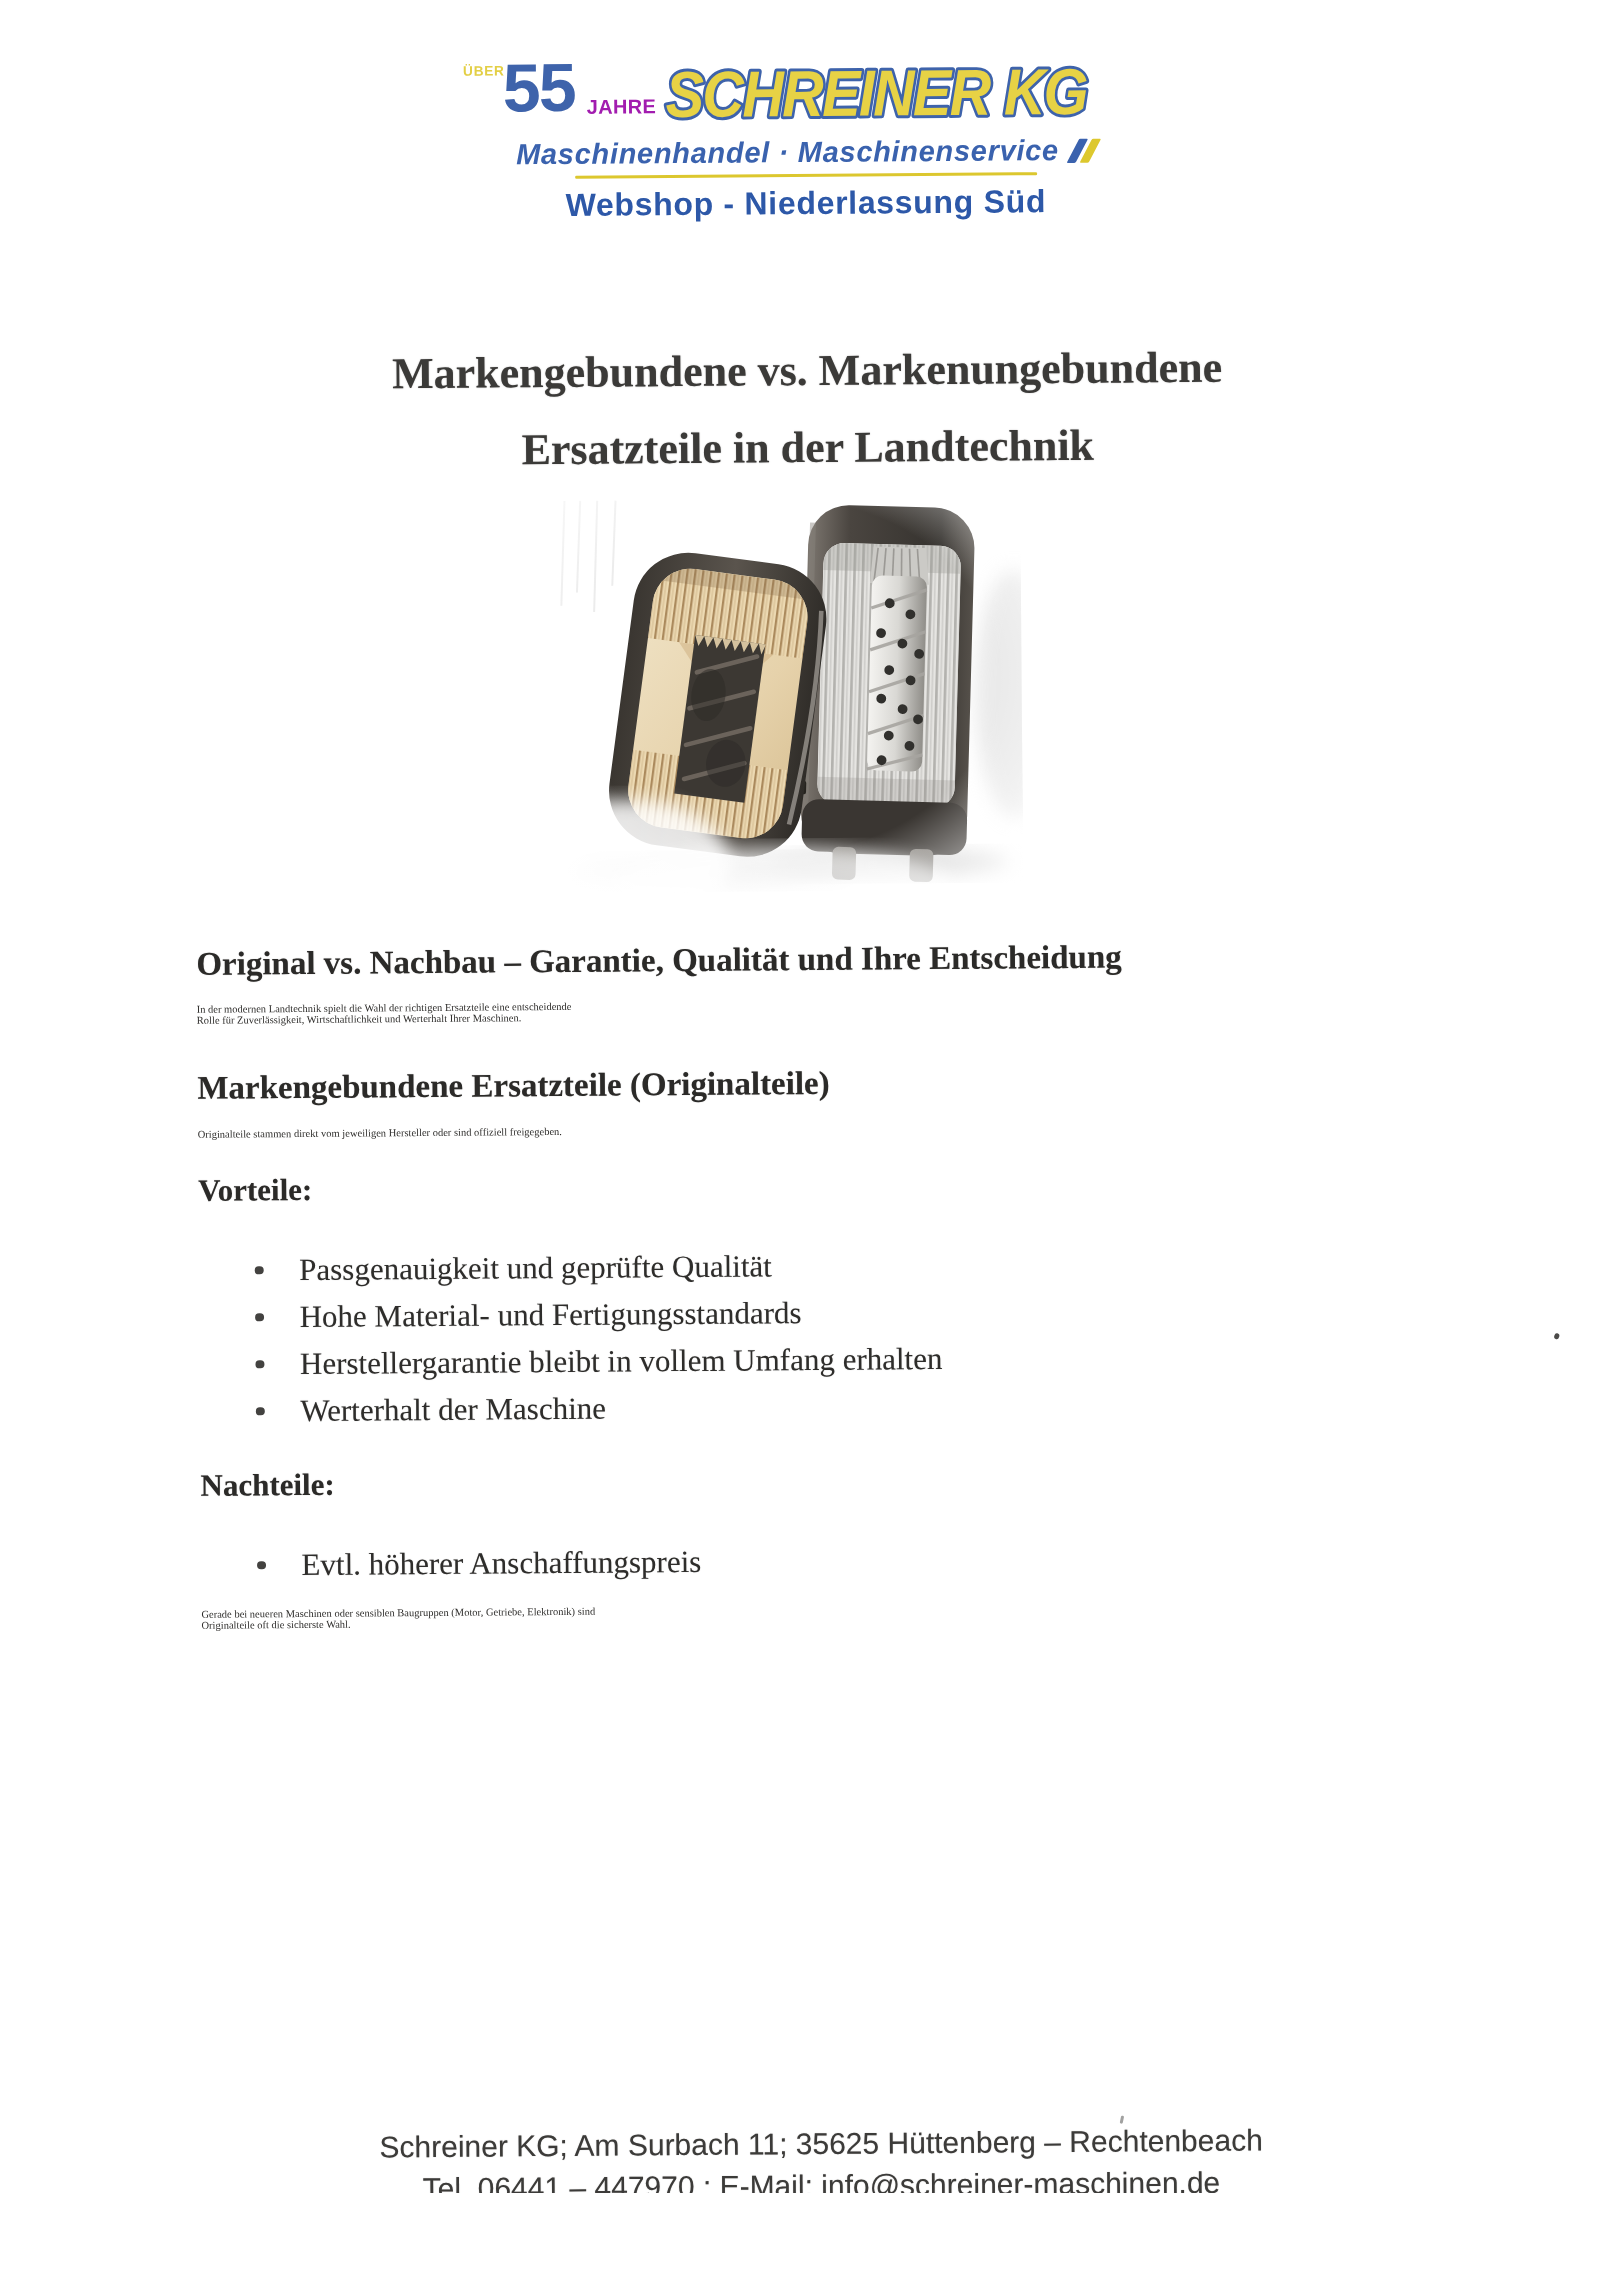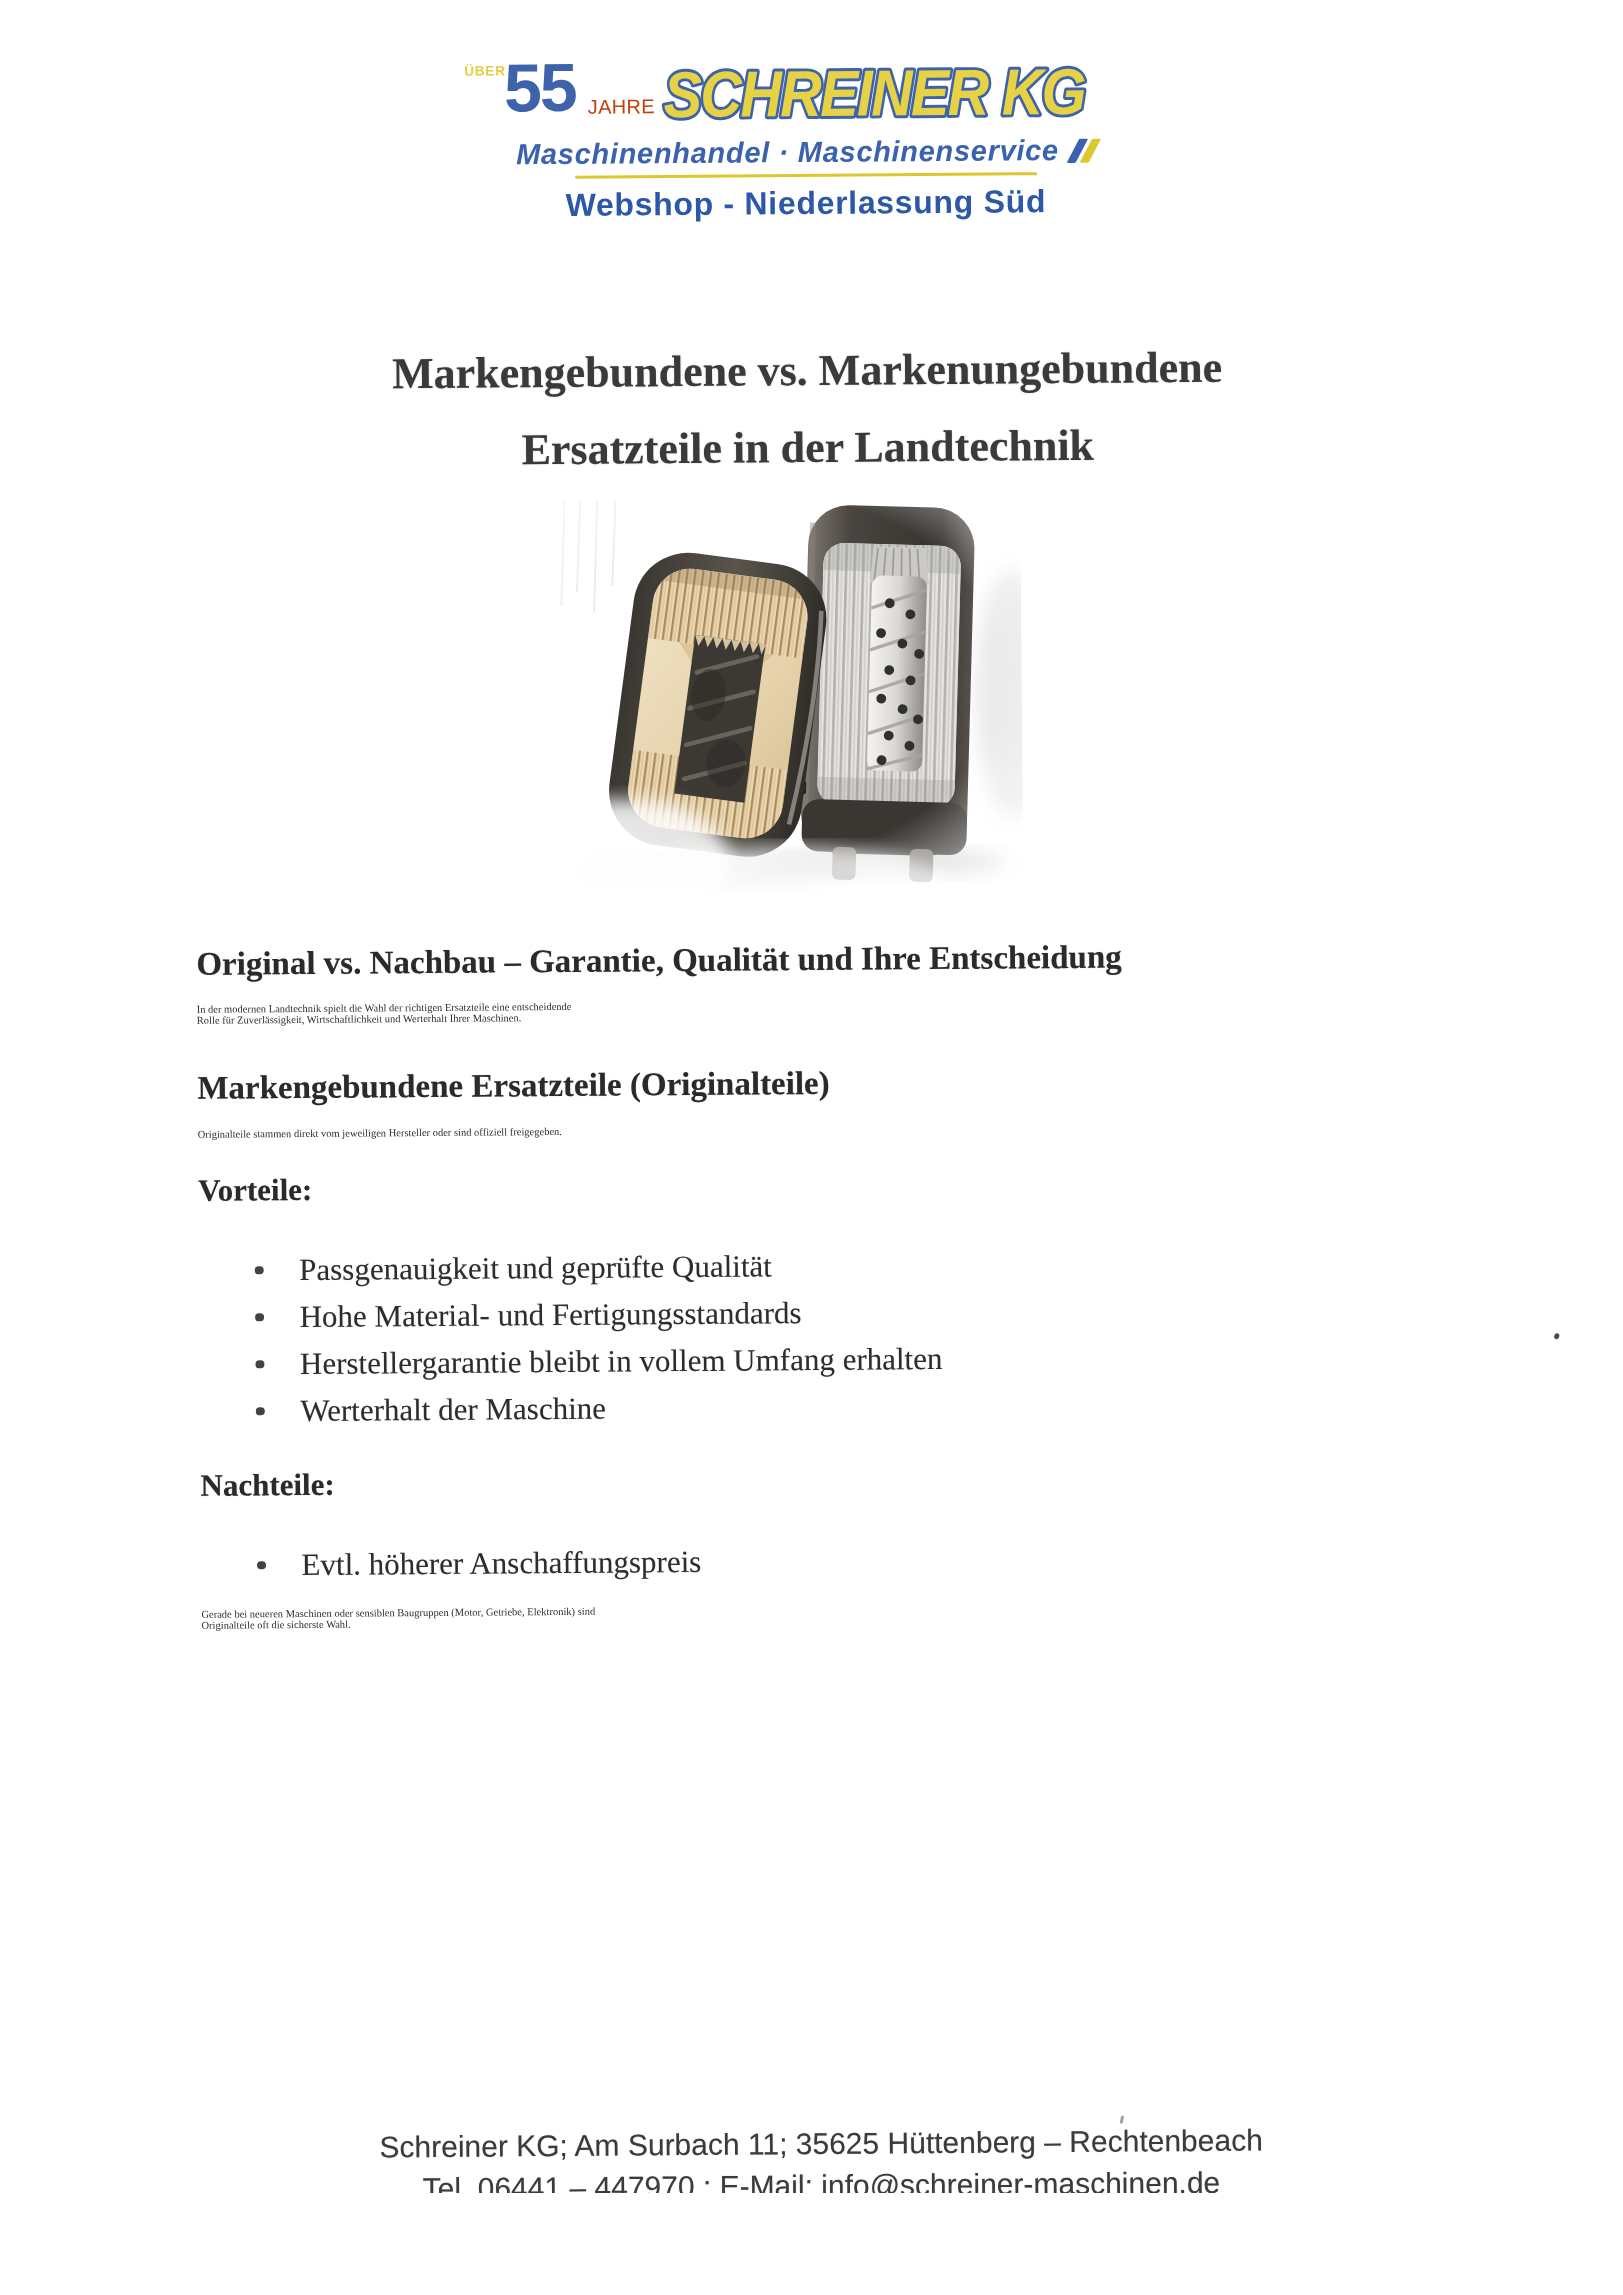--- a/index.html
+++ b/index.html
@@ -14,21 +14,21 @@
   }
   .scan{position:absolute;inset:0;transform:rotate(-0.45deg);transform-origin:50% 42%;}
 
   
   .logo{margin-top:58px;display:flex;flex-direction:column;align-items:center;
         font-family:"Liberation Sans", sans-serif;}
   .logo-row{display:flex;align-items:flex-end;position:relative;left:-27.5px;}
   .anniv{position:relative;display:flex;align-items:flex-end;margin-right:5.2px;margin-bottom:15.7px;padding-left:41px;}
   .ueber{position:absolute;left:1.3px;top:2.6px;font-size:13.7px;font-weight:bold;color:#e3cf45;letter-spacing:0.7px;}
   .n55{font-size:68px;line-height:.82;font-weight:bold;color:#3e63ab;letter-spacing:-2px;}
-  .jahre{font-size:20px;line-height:.9;font-weight:normal;color:#c2410c;letter-spacing:0.3px;margin-left:12px;}
+  .jahre{font-size:20px;line-height:.9;font-weight:bold;color:#a21caf;letter-spacing:0.3px;margin-left:12px;}
   .wordmark{display:block;}
   .wordmark text{
     font-family:"Liberation Sans", sans-serif;
     font-style:italic;font-weight:bold;font-size:100px;letter-spacing:-3px;
     fill:#e7d245;stroke:#3e63ab;stroke-width:9;paint-order:stroke;stroke-linejoin:round;
   }
   .tagline-row{display:flex;align-items:center;margin-top:6.5px;}
   .tagline{font-style:italic;font-weight:bold;font-size:29px;color:#3a62ae;letter-spacing:0.7px;}
   .slash{width:8.5px;height:23.6px;transform:skewX(-28deg);border-radius:1.3px;}
   .slash-blue{background:#3a62ae;margin-left:14.4px;}

